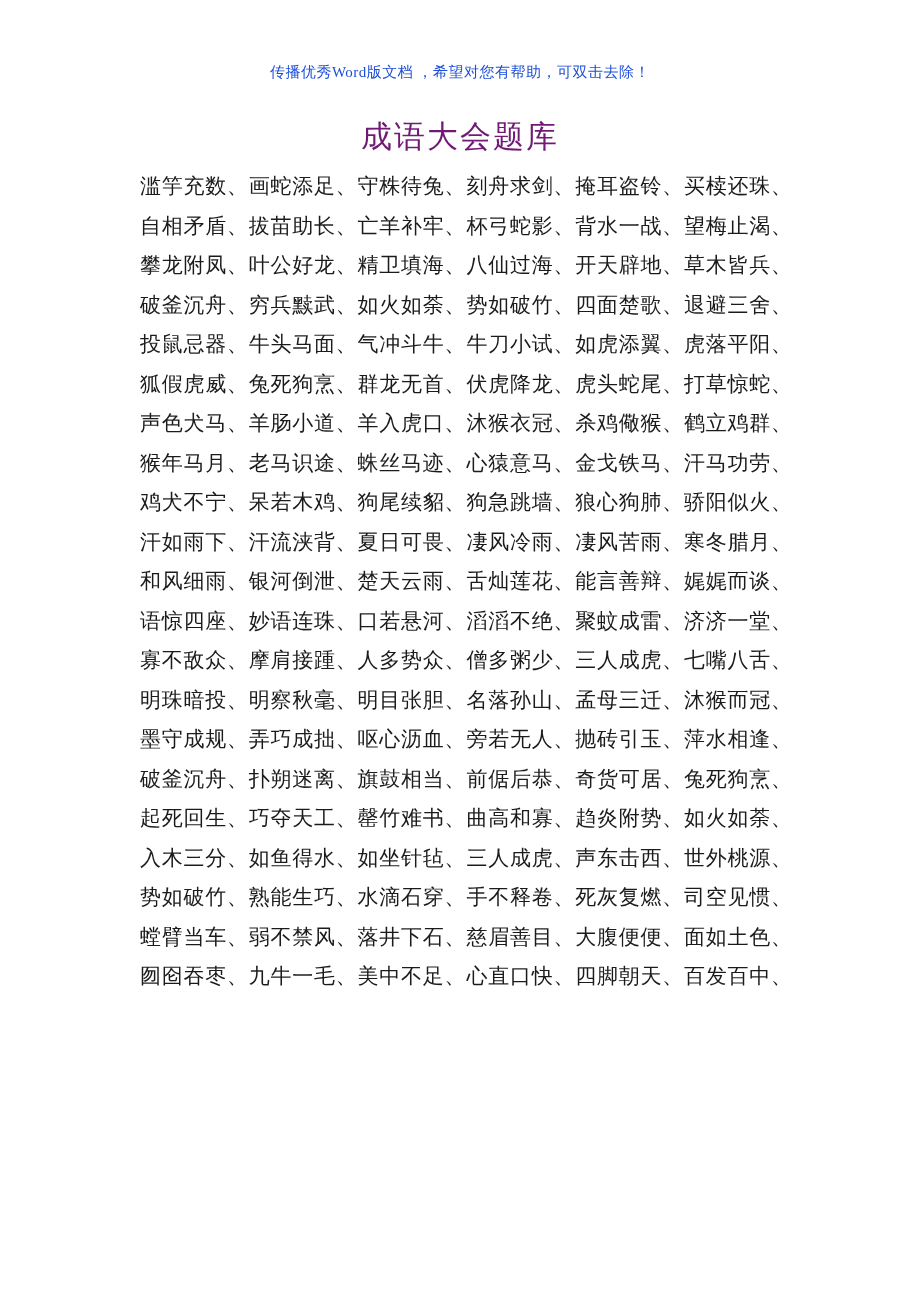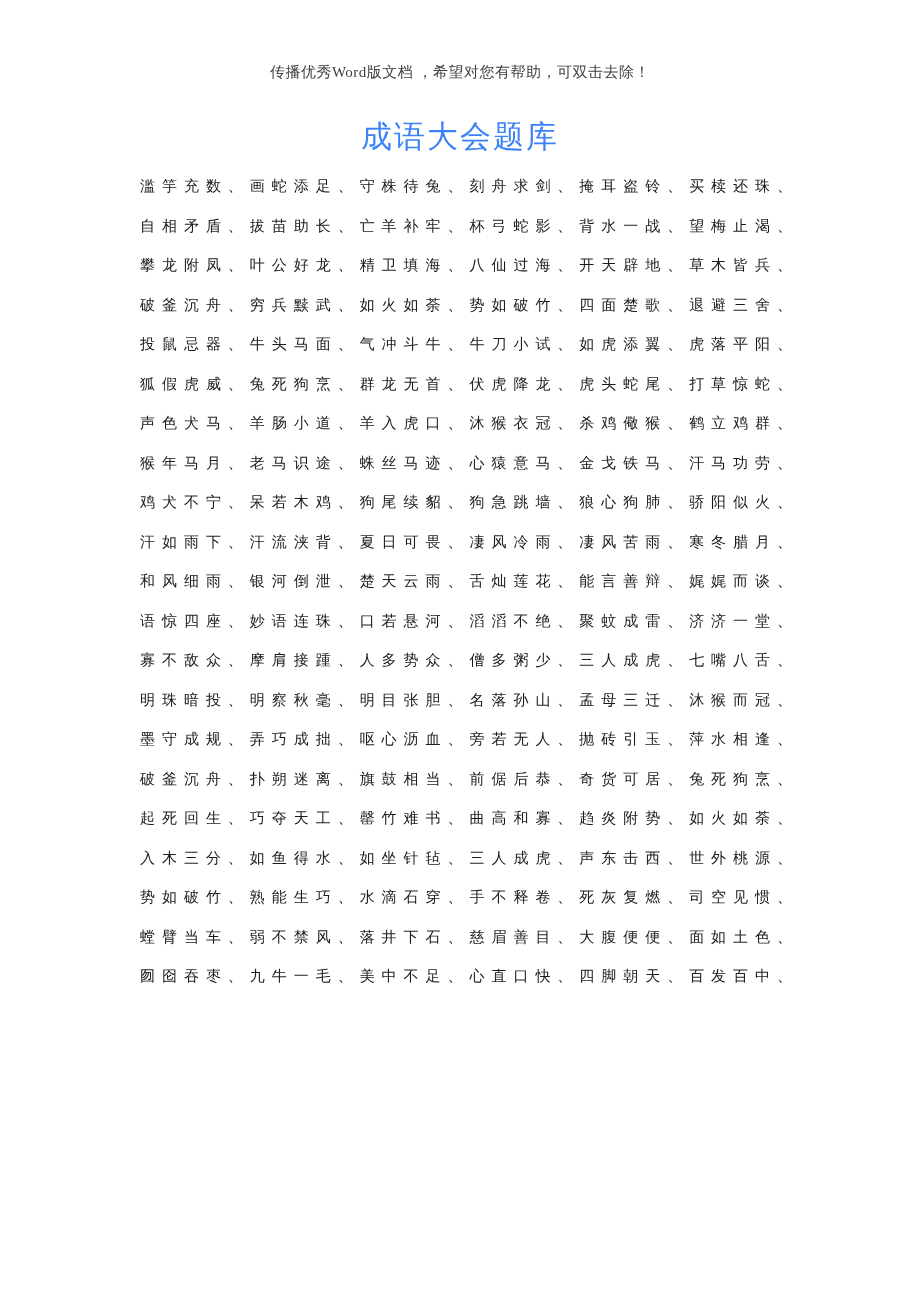--- a/index.html
+++ b/index.html
@@ -16,44 +16,44 @@
     font-family: "Liberation Serif", "DejaVu Serif", serif;
   }
   .header-note {
     position: absolute;
     top: 63px;
     left: 0;
     width: 100%;
     text-align: center;
     font-size: 15px;
     letter-spacing: 0.5px;
-    color: #404040;
+    color: #1d4ed8;
   }
   .doc-title {
     position: absolute;
     top: 116px;
     left: 0;
     width: 100%;
     margin: 0;
     text-align: center;
     font-size: 31px;
     font-weight: 400;
     letter-spacing: 2px;
-    color: #3b82f6;
+    color: #701a75;
   }
   .idiom-list {
     position: absolute;
     top: 167px;
     left: 140px;
     width: 652px;
   }
   .idiom-line {
     height: 39.5px;
     line-height: 39.5px;
-    font-size: 15px;
+    font-size: 21px;
     color: #1b1b1b;
     white-space: nowrap;
     text-align: justify;
     text-align-last: justify;
     -moz-text-align-last: justify;
   }
 </style>
 </head>
 <body>
 

